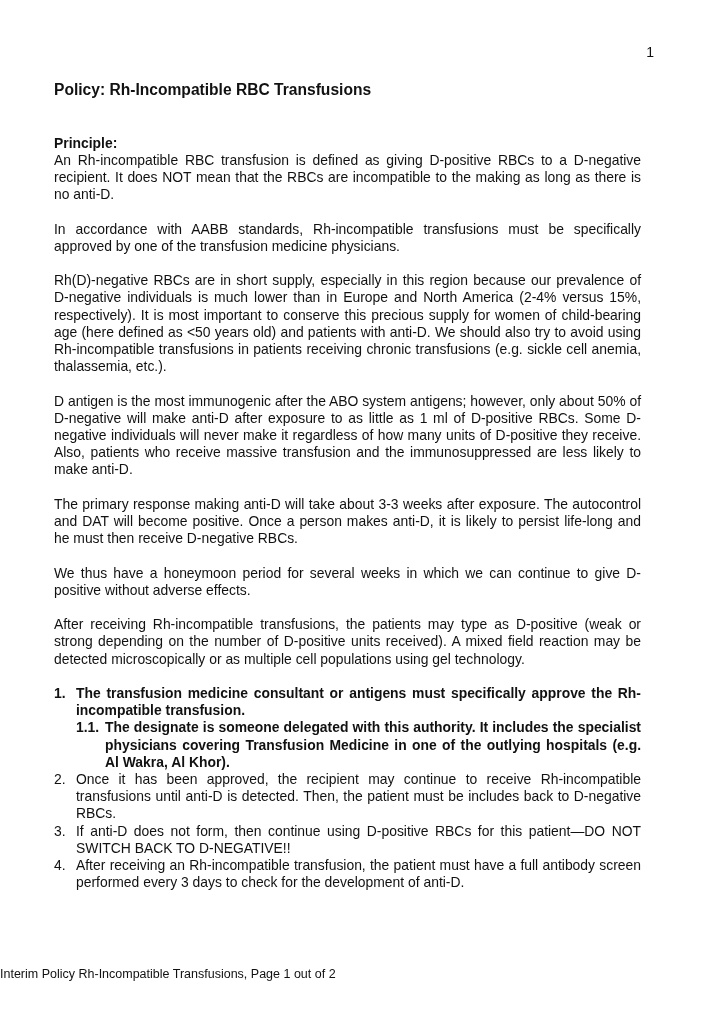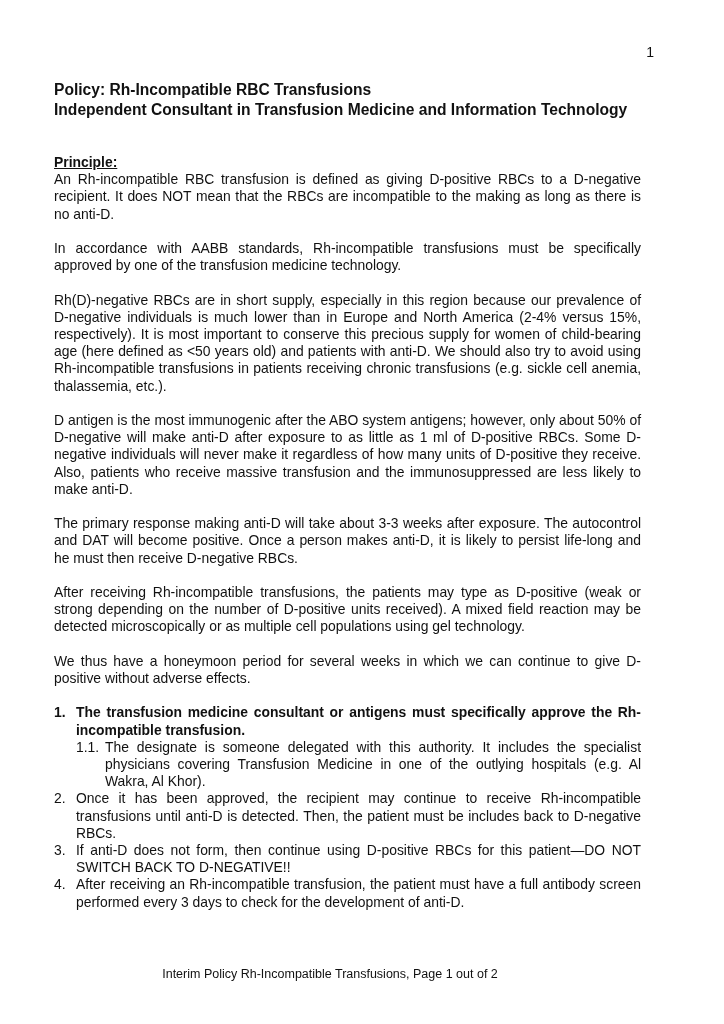--- a/index.html
+++ b/index.html
@@ -11,55 +11,54 @@
     position: absolute; top: 44px; right: 70px;
     font-size: 14px;
   }
   .content {
     position: absolute; left: 54px; top: 80px; width: 587px;
     font-size: 13.9px; line-height: 17.2px;
   }
   .title-block { font-weight: bold; font-size: 15.6px; line-height: 19.5px; }
   .title-block div { white-space: nowrap; }
   .spacer-lg { height: 35px; }
-  .heading { font-weight: bold; text-decoration: underline; }
+  .heading { font-weight: bold; }
   p { margin: 0 0 17.2px 0; text-align: justify; }
   .list { margin: 0; padding: 0; list-style: none; }
   .li { position: relative; padding-left: 22px; text-align: justify; }
   .li .num { position: absolute; left: 0; top: 0; }
   .li.bold { font-weight: bold; }
-  .sub { position: relative; padding-left: 29px; margin-left: 22px; text-align: justify; font-weight: normal; }
+  .sub { position: relative; padding-left: 29px; margin-left: 22px; text-align: justify; font-weight: bold; }
   .sub .num { position: absolute; left: 0; top: 0; }
   .footer {
-    position: absolute; top: 967px; left: 0; width: 660px; text-align: center;
+    position: absolute; top: 967px; left: 0; width: 660px; text-align: left;
     font-size: 12.5px;
   }
 </style>
 </head>
 <body>
 
 <div class="page-number">1</div>
 
 <div class="content">
   <div class="title-block">
     <div>Policy:  Rh-Incompatible RBC Transfusions</div>
-    <div>Independent Consultant in Transfusion Medicine and Information Technology</div>
   </div>
 
   <div class="spacer-lg"></div>
 
   <div>
     <div class="heading">Principle:</div>
     <p>An Rh-incompatible RBC transfusion is defined as giving D-positive RBCs to a D-negative recipient.  It does NOT mean that the RBCs are incompatible to the making as long as there is no anti-D.</p>
-    <p>In accordance with AABB standards, Rh-incompatible transfusions must be specifically approved by one of the transfusion medicine technology.</p>
+    <p>In accordance with AABB standards, Rh-incompatible transfusions must be specifically approved by one of the transfusion medicine physicians.</p>
     <p>Rh(D)-negative RBCs are in short supply, especially in this region because our prevalence of D-negative individuals is much lower than in Europe and North America (2-4% versus 15%, respectively).  It is most important to conserve this precious supply for women of child-bearing age (here defined as &lt;50 years old) and patients with anti-D.  We should also try to avoid using Rh-incompatible transfusions in patients receiving chronic transfusions (e.g. sickle cell anemia, thalassemia, etc.).</p>
     <p>D antigen is the most immunogenic after the ABO system antigens;  however, only about 50% of D-negative will make anti-D after exposure to as little as 1 ml of D-positive RBCs. Some D-negative individuals will never make it regardless of how many units of D-positive they receive.  Also, patients who receive massive transfusion and the immunosuppressed are less likely to make anti-D.</p>
     <p>The primary response making anti-D will take about 3-3 weeks after exposure.   The autocontrol and DAT will become positive.  Once a person makes anti-D, it is likely to persist life-long and he must then receive D-negative RBCs.</p>
+    <p>We thus have a honeymoon period for several weeks in which we can continue to give D-positive without adverse effects.</p>
     <p>After receiving Rh-incompatible transfusions, the patients may type as D-positive (weak or strong depending on the number of D-positive units received).  A mixed field reaction may be detected microscopically or as multiple cell populations using gel technology.</p>
-    <p>We thus have a honeymoon period for several weeks in which we can continue to give D-positive without adverse effects.</p>
   </div>
 
   <div>
     <div class="list">
       <div class="li bold">
         <span class="num">1.</span>
         <span>The transfusion medicine consultant or antigens must specifically approve the Rh-incompatible transfusion.</span>
       </div>
       <div class="sub">
         <span class="num">1.1.</span>

